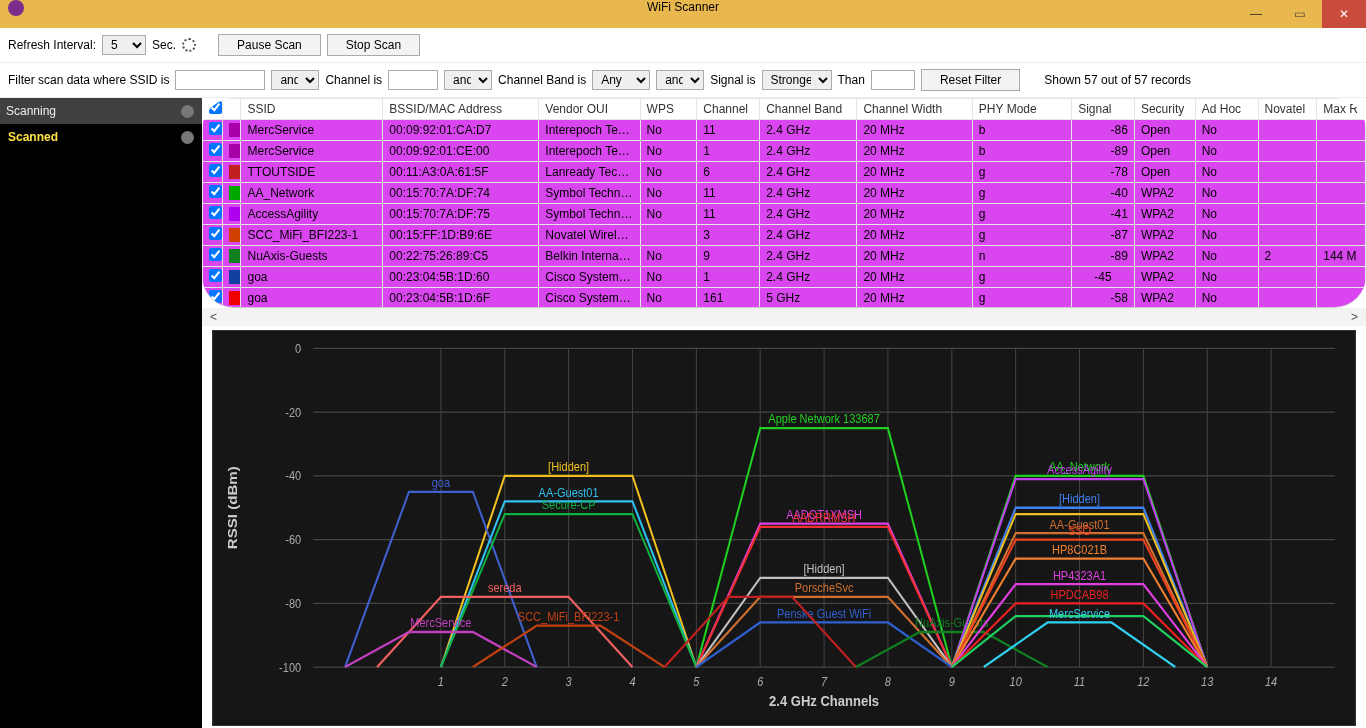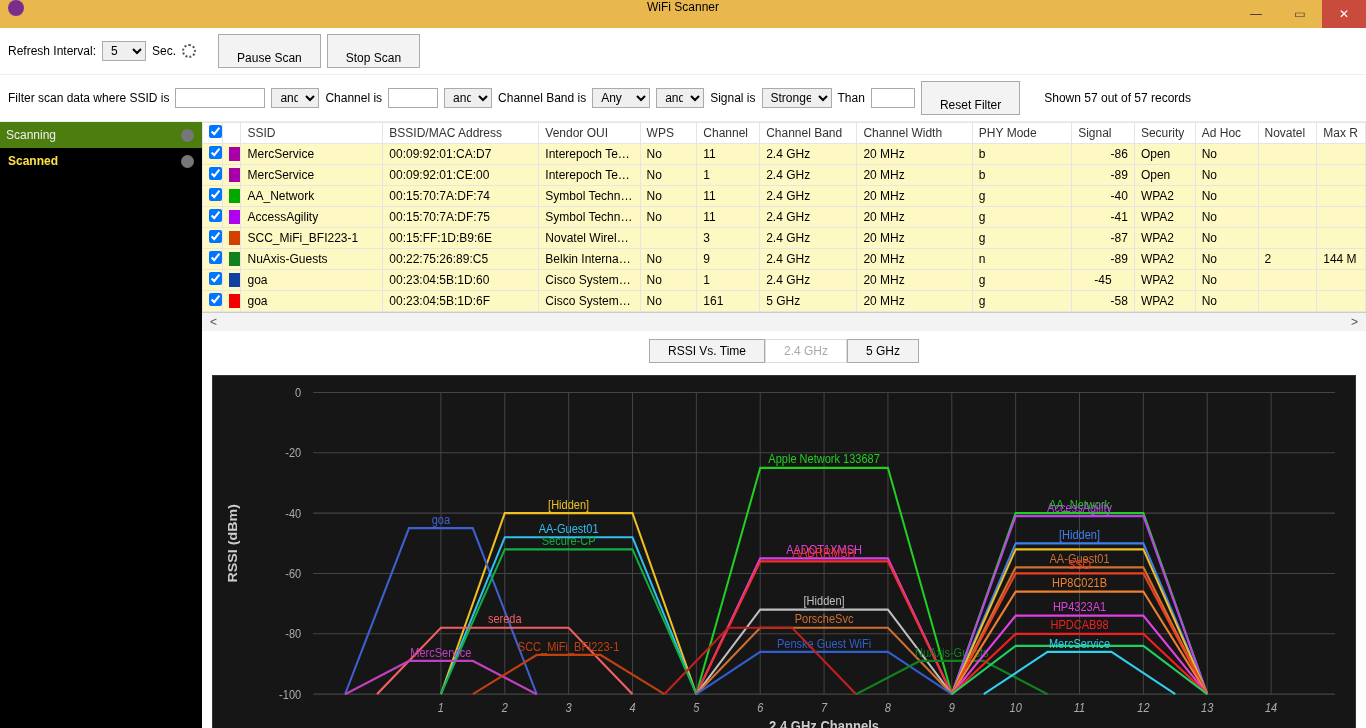--- a/index.html
+++ b/index.html
@@ -6,31 +6,31 @@
 body { background:#fff; width:1366px; height:728px; overflow:hidden; }
 .titlebar { height:28px; background:#e8b84f; display:flex; align-items:flex-start; position:relative; }
 .titlebar .title { position:absolute; left:50%; transform:translateX(-50%); color:#000; }
 .titlebar .app-icon { width:16px; height:16px; border-radius:50%; background:#7b2d8e; margin-left:8px; }
 .titlebar .ctrl { margin-left:auto; display:flex; }
 .titlebar .ctrl div { width:44px; height:28px; display:flex; align-items:center; justify-content:center; }
 .titlebar .ctrl .close { background:#c94b3c; color:#fff; }
 .titlebar .ctrl .min,.titlebar .ctrl .max { color:#333; }
 .toolbar1,.toolbar2 { background:#fff; padding:6px 8px; display:flex; align-items:center; gap:6px; border-bottom:1px solid #eee; }
 .toolbar1 select,.toolbar2 select,.toolbar2 input,.toolbar1 input { border:1px solid #aaa; height:20px; font-size:12px; padding:0 4px; }
-.toolbar1 button,.toolbar2 button { border:1px solid #aaa; background:#f3f3f3; height:22px; padding:16px 18px; font-size:12px; }
+.toolbar1 button,.toolbar2 button { border:1px solid #aaa; background:#f3f3f3; height:22px; padding:3px 18px; font-size:12px; }
 .toolbar1 .spinner { display:inline-block; width:14px; height:14px; border:2px dotted #555; border-radius:50%; }
 .main { display:flex; height:calc(100% - 28px - 34px - 28px); }
 .sidebar { width:202px; background:#000; color:#ccc; }
 .sidebar .hd { background:#fff; color:#333; padding:4px 8px; border:1px solid #ccc; }
 .sidebar .row { display:flex; align-items:center; justify-content:space-between; padding:6px 8px; }
-.sidebar .row.scanning { background:#4d7c0f; color:#eee;padding-left:6px; }
+.sidebar .row.scanning { background:#404040; color:#eee;padding-left:6px; }
 .sidebar .row.scanned { background:#000; color:#fde047; font-weight:bold; }
 .sidebar .circle { width:13px; height:13px; border-radius:50%; background:#777; }
 .content { flex:1; display:flex; flex-direction:column; overflow:hidden; }
-.table-wrap { overflow:auto; border-bottom:1px solid #ccc; max-height:210px; background:#fef9c3;}
+.table-wrap { overflow:auto; border-bottom:1px solid #ccc; max-height:210px; background:#d946ef;border-radius:32px;}
 table { border-collapse:collapse; width:100%; table-layout:fixed; }
 th,td { border:1px solid #e5e5e5; padding:2px 6px; text-align:left; white-space:nowrap; overflow:hidden; text-overflow:ellipsis; font-size:12px; height:19px;}
 th { background:#fff; font-weight:normal; color:#333; position:sticky; top:0; }
 .chkcell { width:22px; text-align:center; }
 .colorbox { width:14px; height:14px; display:inline-block; vertical-align:middle; }
 .scrollrow { display:flex; justify-content:space-between; padding:2px 8px; background:#f3f3f3; color:#555; }
 .tabs { display:flex; justify-content:center; gap:0; padding:8px 0; background:#fff; }
 .tabs .tab { border:1px solid #aaa; padding:4px 18px; font-size:12px; background:#f3f3f3; }
 .tabs .tab.active { background:#fff; }
 .tabs .tab.disabled { color:#aaa; border-color:#ddd; }
@@ -166,20 +166,37 @@
               <td>20 MHz</td>
               <td>b</td>
               <td style="text-align:right">-89</td>
               <td>Open</td>
               <td>No</td>
               <td></td>
               <td></td>
             </tr>
             <tr>
               <td class="chkcell"><input type="checkbox" checked="" style=""></td>
+              <td><span class="colorbox" style="background:#c02020"></span></td>
+              <td>TTOUTSIDE</td>
+              <td>00:11:A3:0A:61:5F</td>
+              <td>Lanready Techn...</td>
+              <td>No</td>
+              <td>6</td>
+              <td>2.4 GHz</td>
+              <td>20 MHz</td>
+              <td>g</td>
+              <td style="text-align:right">-78</td>
+              <td>Open</td>
+              <td>No</td>
+              <td></td>
+              <td></td>
+            </tr>
+            <tr>
+              <td class="chkcell"><input type="checkbox" checked="" style=""></td>
               <td><span class="colorbox" style="background:#00a800"></span></td>
               <td>AA_Network</td>
               <td>00:15:70:7A:DF:74</td>
               <td>Symbol Technolo...</td>
               <td>No</td>
               <td>11</td>
               <td>2.4 GHz</td>
               <td>20 MHz</td>
               <td>g</td>
               <td style="text-align:right">-40</td>
@@ -274,25 +291,20 @@
               <td></td>
             </tr>
           </tbody>
       </table>
     </div>
     <div class="scrollrow">
         <span>&lt;</span>
         <span>&gt;</span>
       </div>
 
-    <div class="tabs">
-      <div class="tab">RSSI Vs. Time</div>
-      <div class="tab active disabled">2.4 GHz</div>
-      <div class="tab">5 GHz</div>
-    </div>
 
     <div class="chart">
       <svg id="chart-svg" viewBox="0 0 1140 340" preserveAspectRatio="none">
           <line class="gridline" x1="100" y1="15" x2="1120" y2="15"></line>
           <text class="axislabel" x="88" y="19" text-anchor="end">0</text>
           <line class="gridline" x1="100" y1="70" x2="1120" y2="70"></line>
           <text class="axislabel" x="88" y="74" text-anchor="end">-20</text>
           <line class="gridline" x1="100" y1="125" x2="1120" y2="125"></line>
           <text class="axislabel" x="88" y="129" text-anchor="end">-40</text>
           <line class="gridline" x1="100" y1="180" x2="1120" y2="180"></line>

